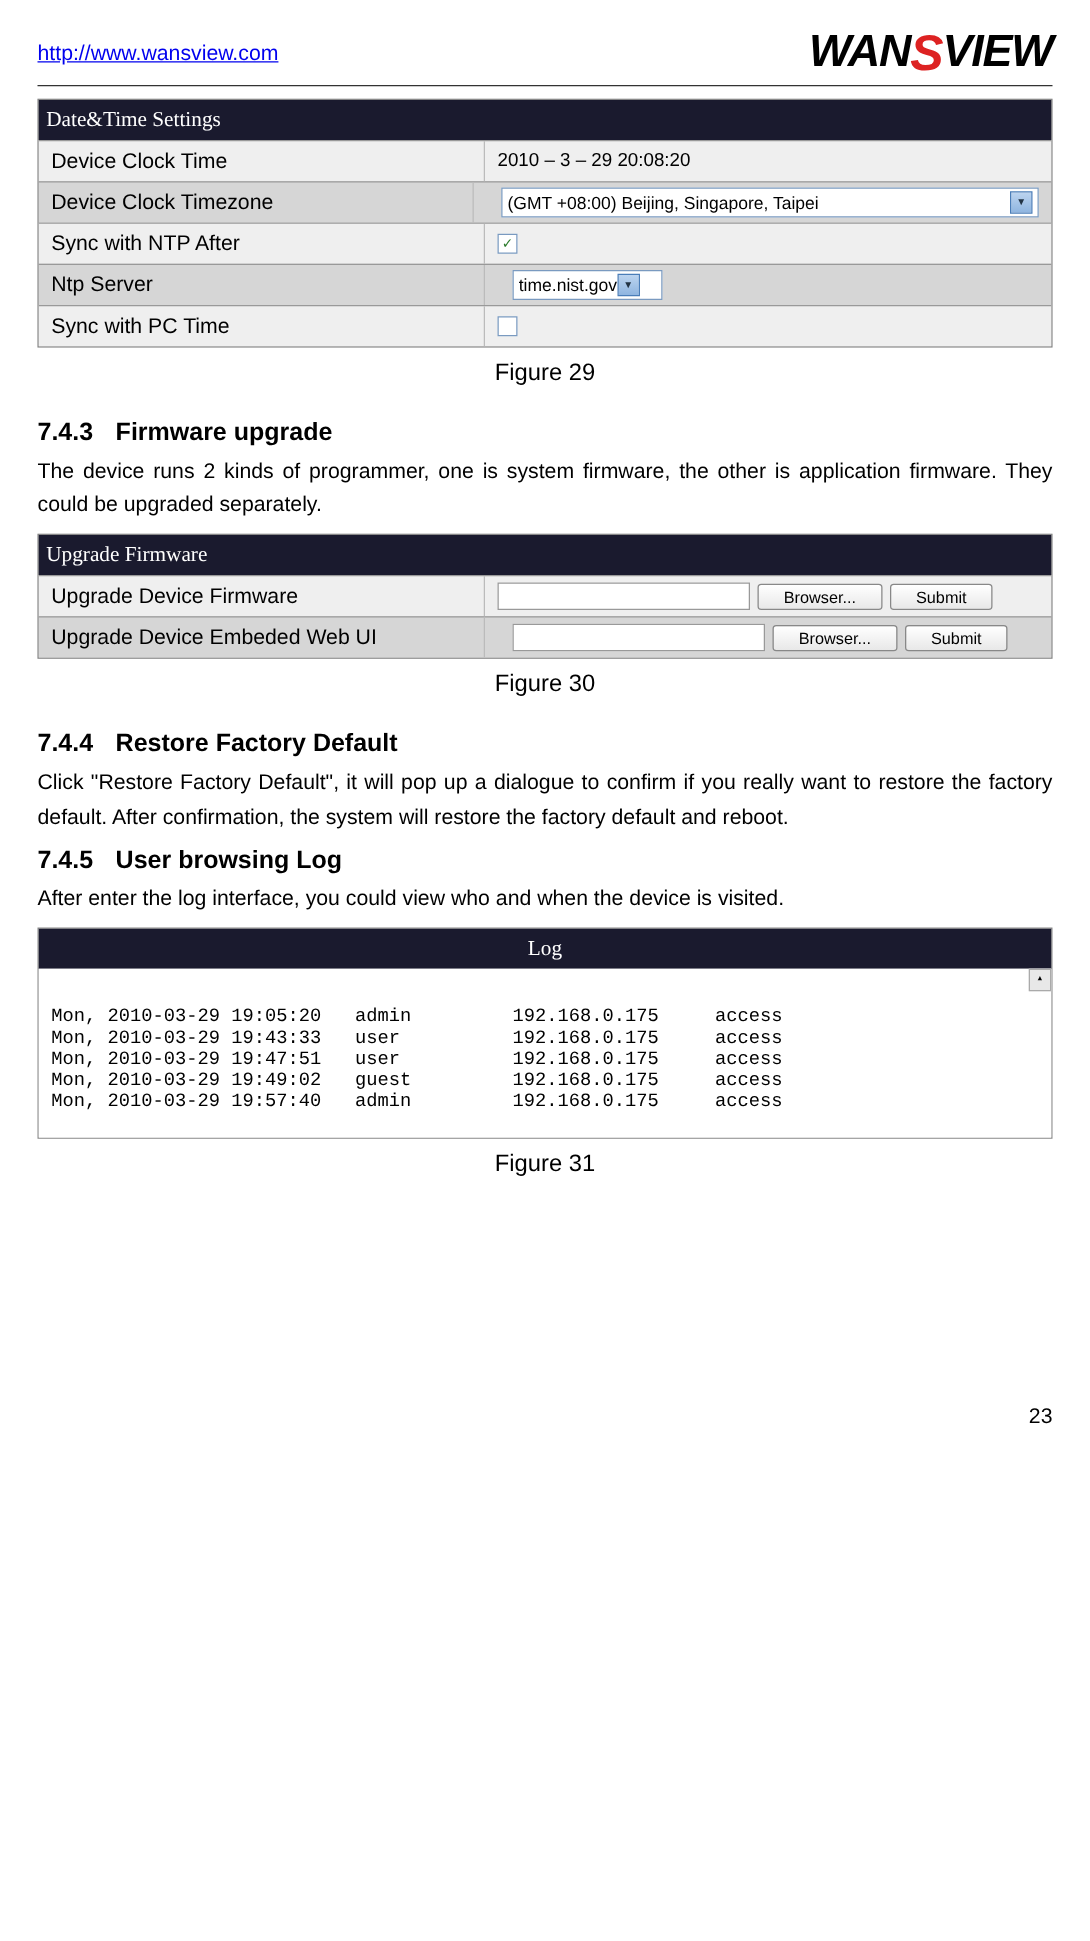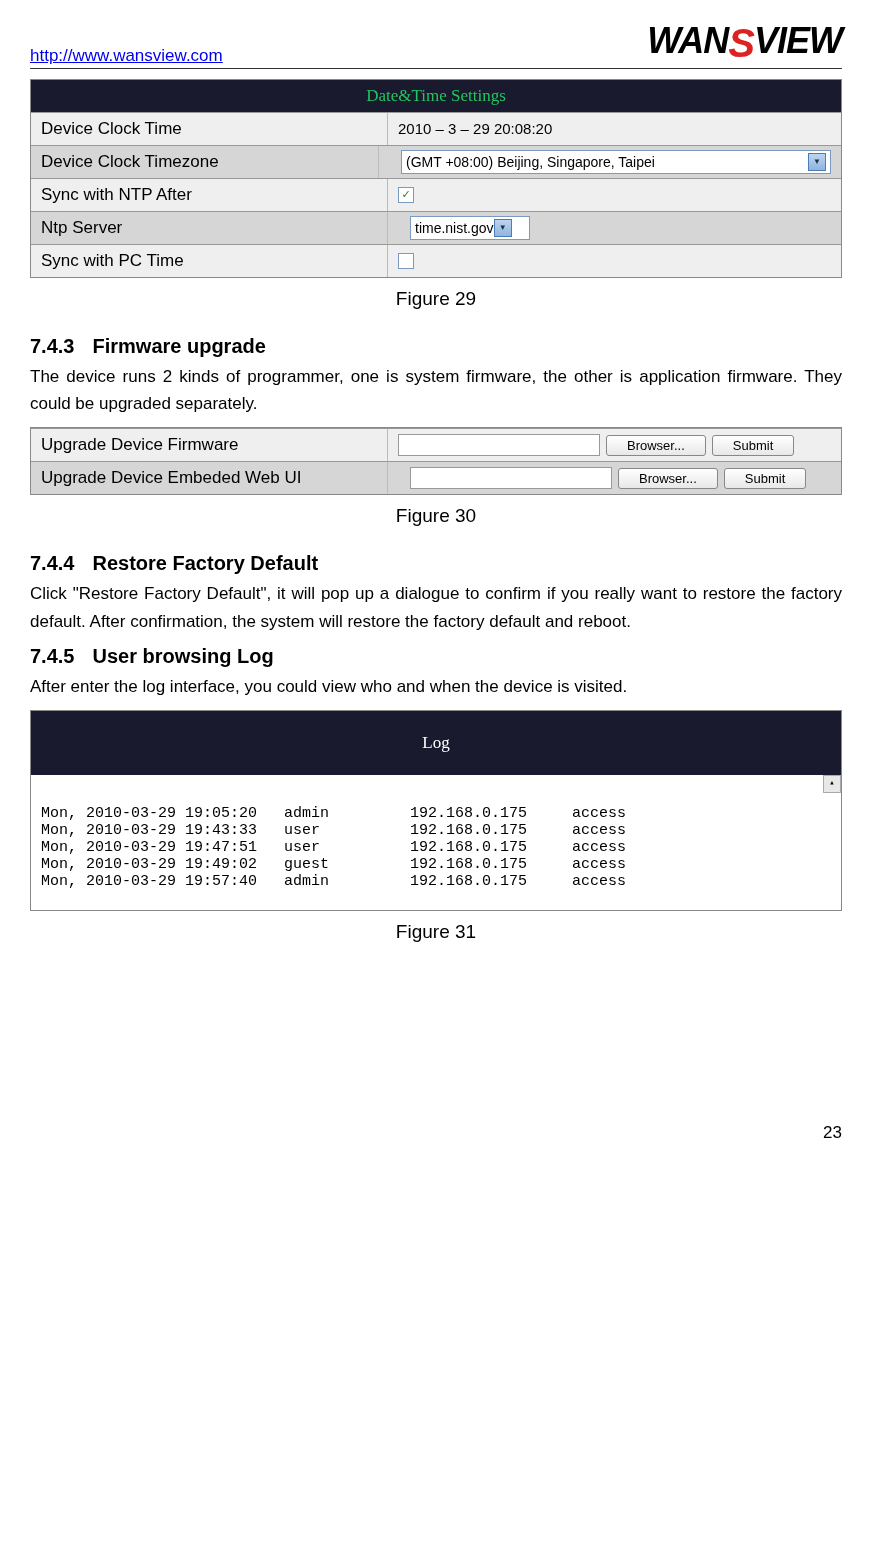--- a/index.html
+++ b/index.html
@@ -6,21 +6,21 @@
       font-family: Arial, sans-serif;
       margin: 0;
       padding: 20px 30px;
       width: 812px;
       background: white;
       color: black;
     }
     .header {
       display: flex;
       justify-content: space-between;
-      align-items: flex-end;
+      align-items: center;
       border-bottom: 1px solid #333;
       padding-bottom: 2px;
       margin-bottom: 10px;
     }
     .url {
       color: #0000EE;
       text-decoration: underline;
       font-size: 17px;
     }
     .logo {
@@ -33,22 +33,22 @@
     .logo .wan { color: #000; }
     .logo .s { color: #d22; font-size: 40px; vertical-align: middle; }
     .logo .view { color: #000; }
     .panel {
       border: 1px solid #888;
       background: #d6d6d6;
       margin-bottom: 8px;
     }
     .panel-header {
       background: #1a1a2e;
-      color: #22c55e;
-      text-align: center;
+      color: #ffffff;
+      text-align: left;
       padding: 6px;
       font-size: 17px;
       font-family: Georgia, serif;
     }
     .panel-row {
       display: flex;
       border-top: 1px solid #999;
       background: #efefef;
     }
     .panel-row.odd {
@@ -140,21 +140,21 @@
       text-align: justify;
       margin: 2px 0 10px 0;
     }
     .log-panel {
       border: 1px solid #888;
     }
     .log-header {
       background: #1a1a2e;
       color: white;
       text-align: center;
-      padding: 22px;
+      padding: 6px;
       font-size: 17px;
       font-family: Georgia, serif;
     }
     .log-body {
       background: white;
       padding: 30px 10px 20px 10px;
       font-family: "Courier New", monospace;
       font-size: 15px;
       white-space: pre;
       position: relative;
@@ -225,20 +225,21 @@
   </div>
 </div>
 <div class="caption">Figure 29</div>
 
 <div class="section-heading">
   <span class="num">7.4.3</span><span>Firmware upgrade</span>
 </div>
 <div class="body-text">The device runs 2 kinds of programmer, one is system firmware, the other is application firmware. They could be upgraded separately.</div>
 
 <div class="panel">
+  <div class="panel-header">Upgrade Firmware</div>
   <div class="panel-row">
     <div class="panel-label">Upgrade Device Firmware</div>
     <div class="panel-value">
       <span class="text-input"></span>
       <span class="btn">Browser...</span>
       <span class="btn">Submit</span>
     </div>
   </div>
   <div class="panel-row odd">
     <div class="panel-label">Upgrade Device Embeded Web UI</div>

